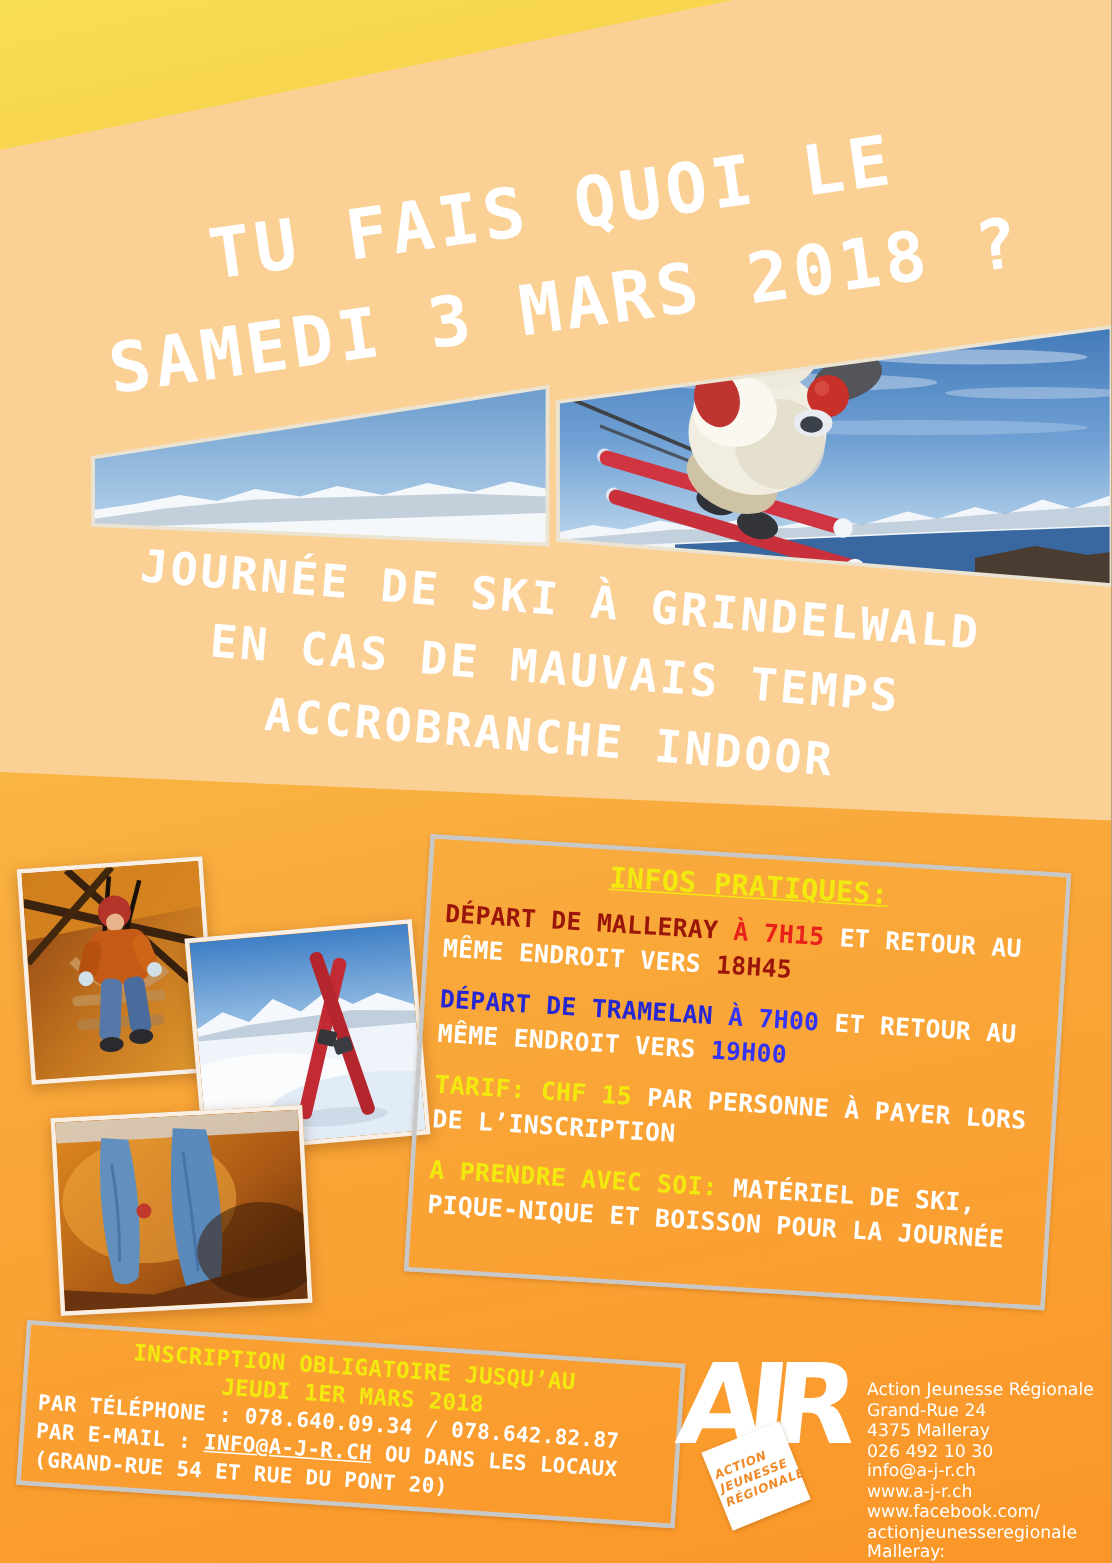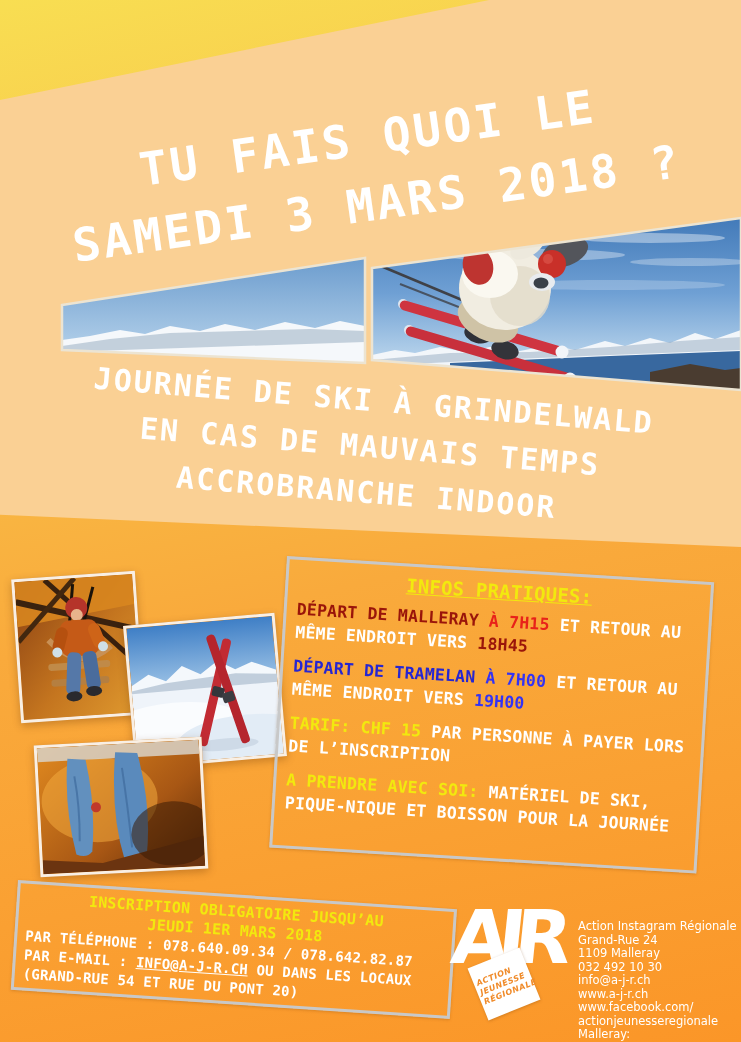--- a/index.html
+++ b/index.html
@@ -263,24 +263,24 @@
   <div class="logo">
     <div class="logo-letters">AJR</div>
     <div class="logo-tag">
       <div>ACTION</div>
       <div>JEUNESSE</div>
       <div>RÉGIONALE</div>
     </div>
   </div>
 
   <div class="footer-contact">
-    <div>Action Instagram Régionale</div>
+    <div>Action Jeunesse Régionale</div>
     <div>Grand-Rue 24</div>
-    <div>1109 Malleray</div>
-    <div>032 492 10 30</div>
+    <div>4375 Malleray</div>
+    <div>026 492 10 30</div>
     <div>info@a-j-r.ch</div>
     <div>www.a-j-r.ch</div>
     <div>www.facebook.com/</div>
     <div>actionjeunesseregionale</div>
     <div>Malleray:</div>
     <div>actionjeunesseregionale</div>
   </div>
 
 </div>
 

